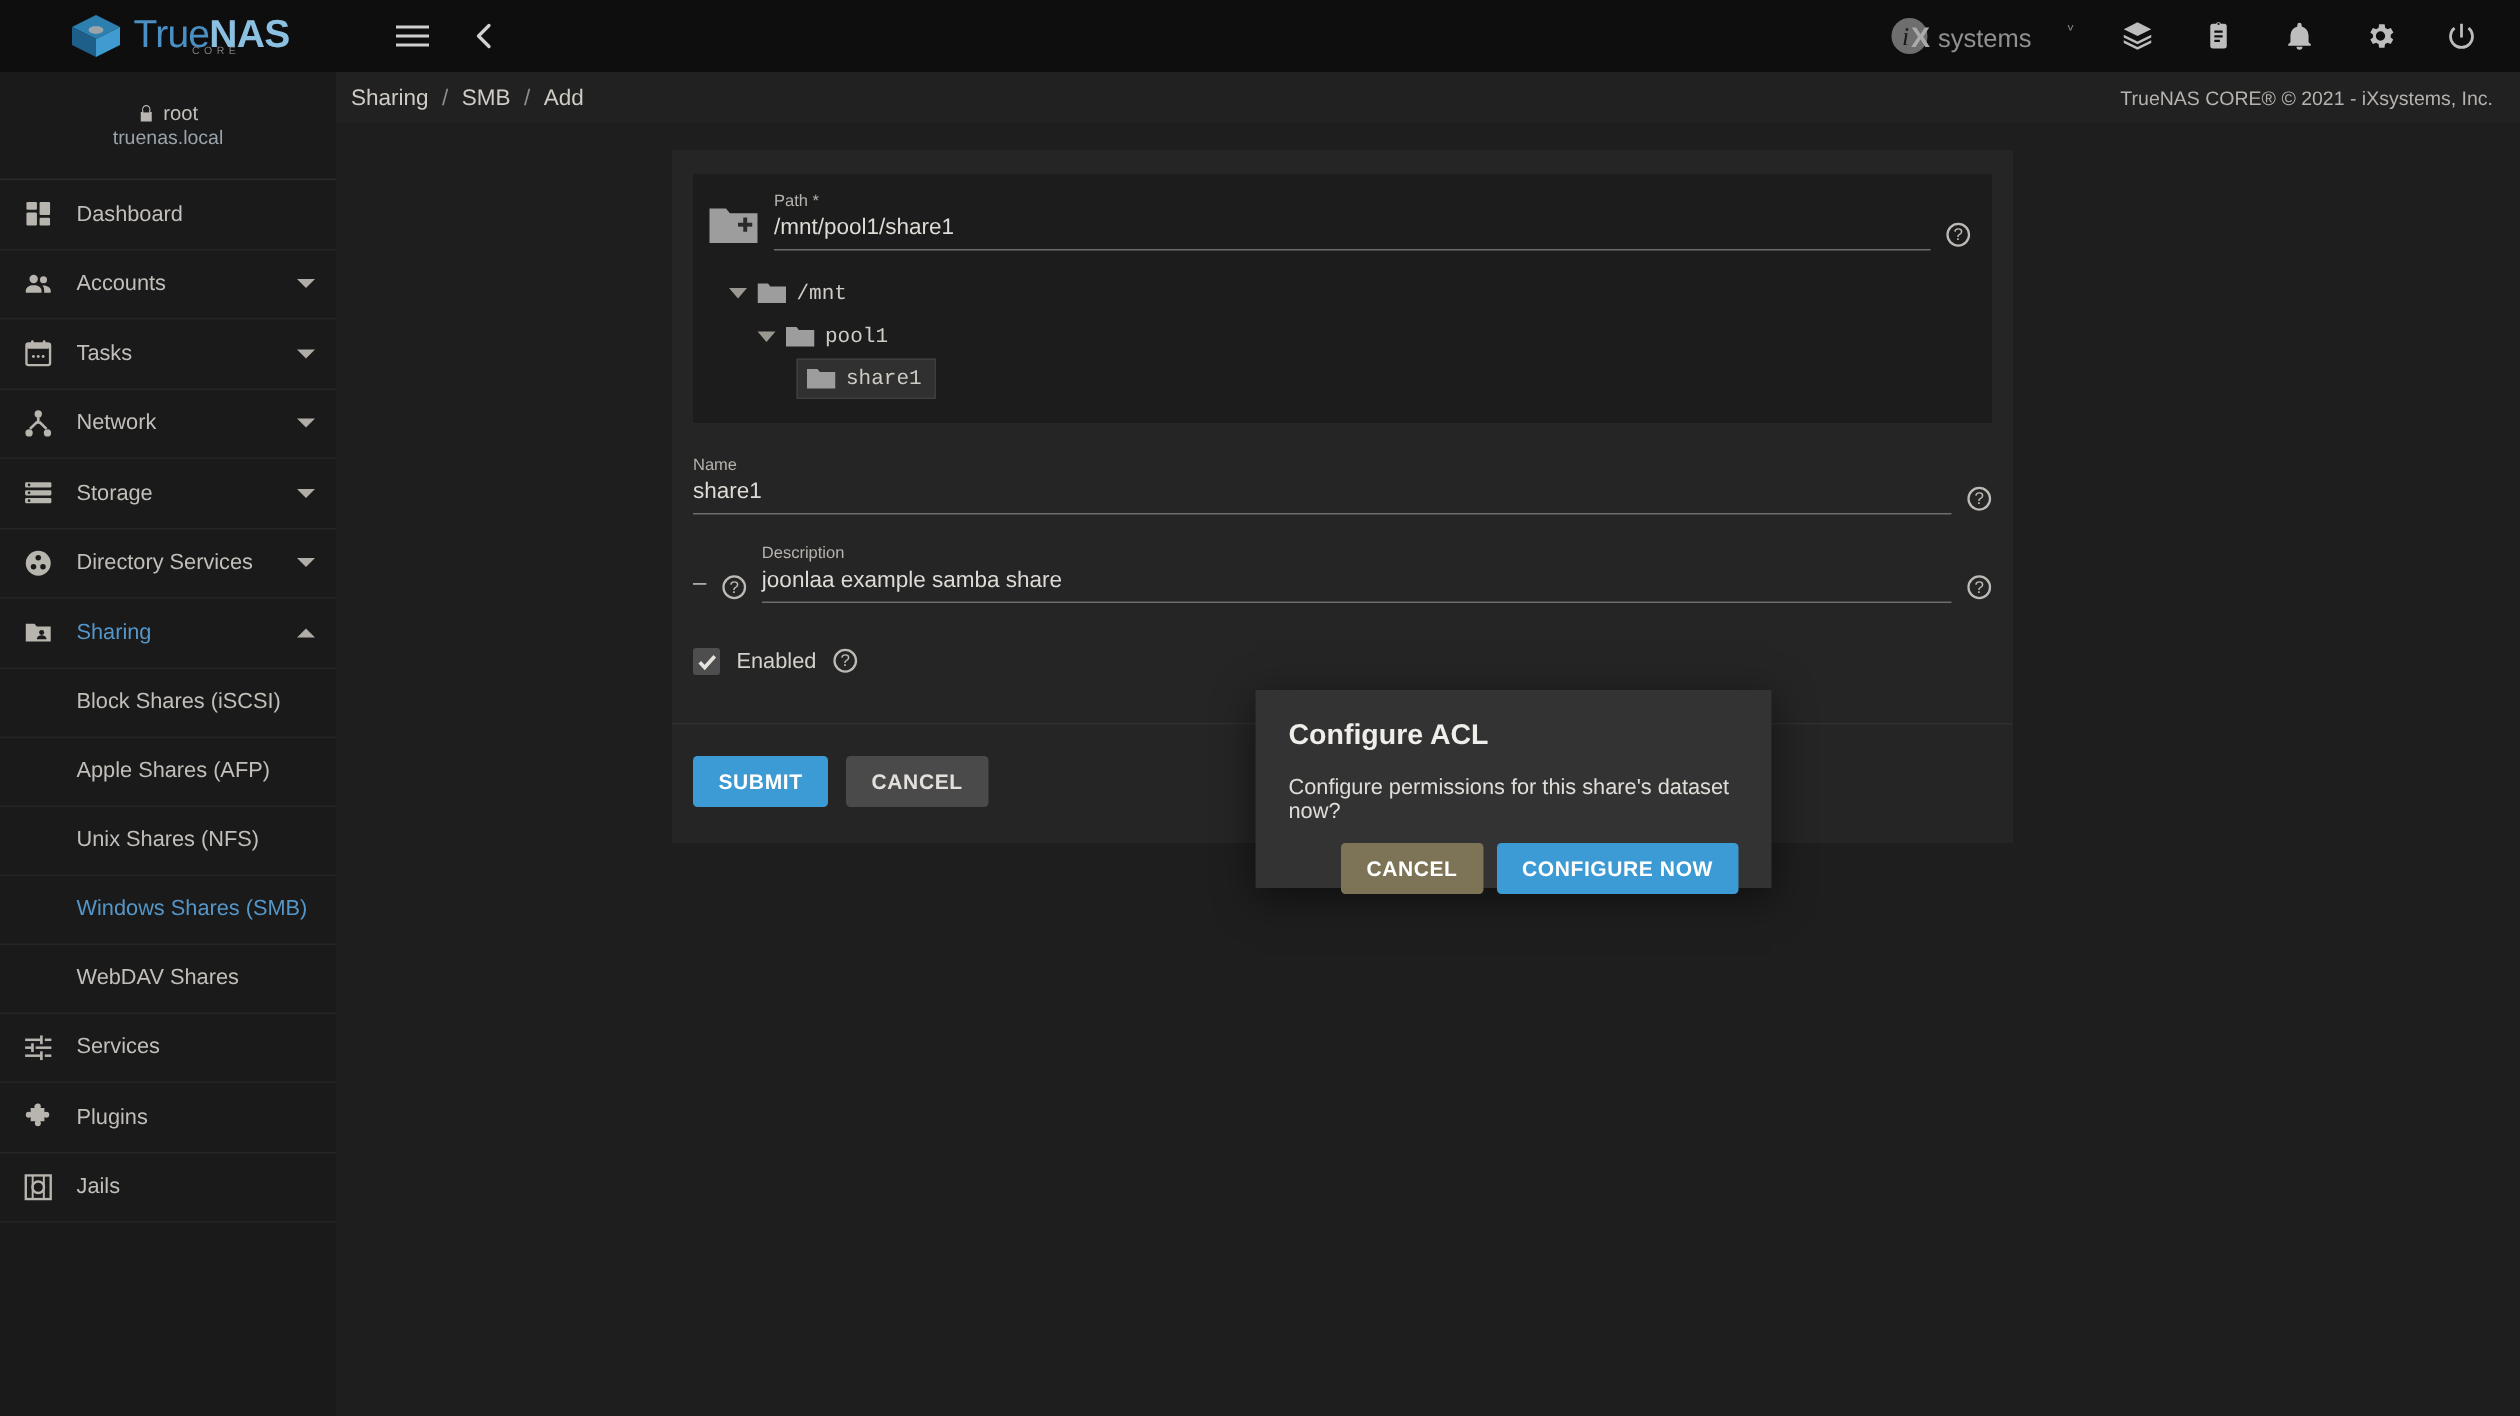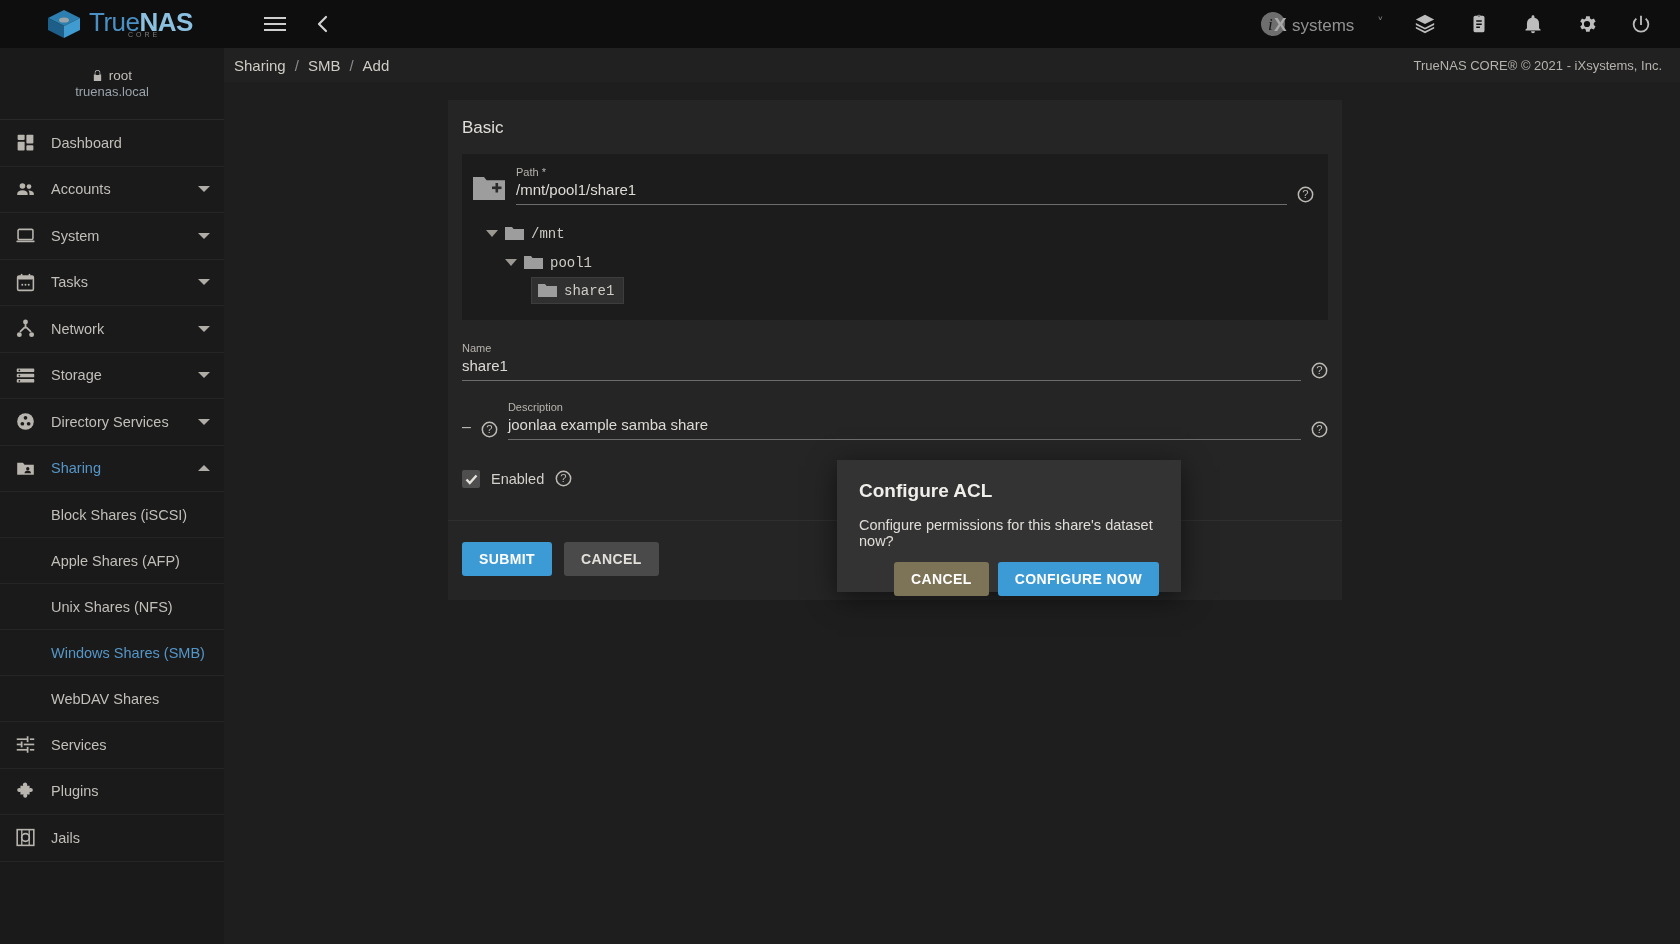--- a/index.html
+++ b/index.html
@@ -277,30 +277,20 @@
             <circle cx="8.5" cy="8" r="3.2"></circle>
             <circle cx="16" cy="8.6" r="2.7"></circle>
             <path d="M2.5 17c0-2.7 2.7-4.2 6-4.2s6 1.5 6 4.2v1.4h-12z"></path>
             <path d="M15.5 13c2.8 0 6 1.2 6 3.7v1.7h-5v-1.9c0-1.4-.5-2.5-1.4-3.3z"></path>
           </svg>
       </span>
       <span class="nav-label">Accounts</span>
       <span class="caret down"></span>
     </div>
 
-    <div class="nav-item">
-      <span class="nav-ico">
-        <svg viewBox="0 0 24 24">
-            <rect x="3.5" y="5" width="17" height="11.5" rx="1.4" fill="none" stroke="#b8b4ae" stroke-width="1.8"></rect>
-            <rect x="1.5" y="17.6" width="21" height="2" rx="1"></rect>
-          </svg>
-      </span>
-      <span class="nav-label">System</span>
-      <span class="caret down"></span>
-    </div>
 
     <div class="nav-item">
       <span class="nav-ico">
         <svg viewBox="0 0 24 24">
             <rect x="3" y="4.5" width="18" height="16.5" rx="1.6" fill="none" stroke="#b8b4ae" stroke-width="1.8"></rect>
             <rect x="3" y="4.5" width="18" height="4" rx="1.6"></rect>
             <rect x="6.5" y="2" width="2" height="4.4" rx="1"></rect>
             <rect x="15.5" y="2" width="2" height="4.4" rx="1"></rect>
             <circle cx="8.3" cy="14.5" r="1.1"></circle>
             <circle cx="12" cy="14.5" r="1.1"></circle>
@@ -428,21 +418,20 @@
       <span class="crumb">SMB</span>
       <span class="sep">/</span>
       <span class="crumb">Add</span>
     </div>
     <div class="copyright">TrueNAS CORE® © 2021 - iXsystems, Inc.</div>
   </div>
 
   <div class="main">
 
     <div class="form-card">
-      <div class="card-title">Basic</div>
 
       <div class="path-panel">
         <div class="path-row">
           <svg class="folder-plus" viewBox="0 0 34 30">
             <path d="M1 4h11l2.6 3.2H33V27H1z" fill="#9d9d9d"></path>
             <rect x="20" y="13.5" width="9.5" height="2.6" fill="#2b2b2b"></rect>
             <rect x="23.5" y="10" width="2.6" height="9.5" fill="#2b2b2b"></rect>
           </svg>
           <div class="field">
             <div class="field-label">Path *</div>

